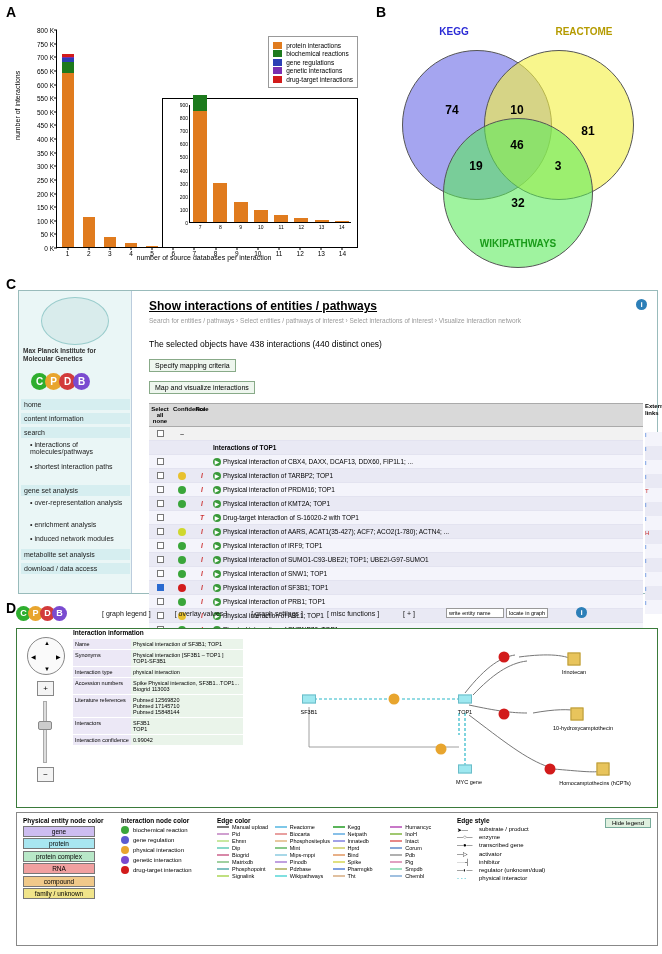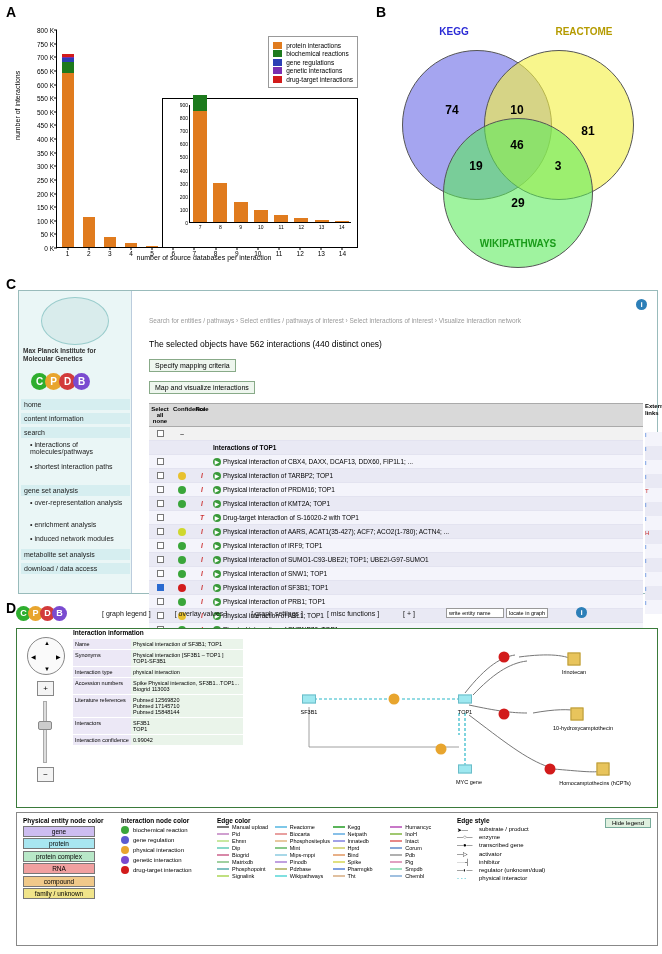--- a/index.html
+++ b/index.html
@@ -252,21 +252,21 @@
     <div class="circ" style="left:10px;  top:24px;  background:rgba(110,110,230,0.62);"></div>
     <div class="circ" style="left:92px;  top:24px;  background:rgba(244,240,70,0.62);"></div>
     <div class="circ" style="left:51px;  top:92px;  background:rgba(90,235,90,0.58);"></div>
 
     <div class="vttl" style="left:62px; top:0px; color:#2b2bd6;">KEGG</div>
     <div class="vttl" style="left:192px; top:0px; color:#b59b00;">REACTOME</div>
     <div class="vttl" style="left:126px; top:212px; color:#1a9b1a;">WIKIPATHWAYS</div>
 
     <div class="vnum" style="left:60px;  top:84px;">74</div>
     <div class="vnum" style="left:196px; top:84px;margin-top:21px;">81</div>
-    <div class="vnum" style="left:126px; top:177px;">29</div>
+    <div class="vnum" style="left:126px; top:177px;">32</div>
     <div class="vnum" style="left:125px; top:84px;">10</div>
     <div class="vnum" style="left:84px;  top:140px;">19</div>
     <div class="vnum" style="left:166px; top:140px;">3</div>
     <div class="vnum" style="left:125px; top:119px;">46</div>
   </div>
 </div>
 
 <div id="panelC">
   <div class="lbl panel-letter">C</div>
   <div class="cbox">
@@ -284,23 +284,24 @@
           <div class="navitem navhdr" style="top: 194px;">gene set analysis</div>
           <div class="navitem navsub" style="top: 208px;">• over-representation analysis</div>
           <div class="navitem navsub" style="top: 230px;">• enrichment analysis</div>
           <div class="navitem navsub" style="top: 244px;">• induced network modules</div>
           <div class="navitem navhdr" style="top: 258px;">metabolite set analysis</div>
           <div class="navitem navhdr" style="top: 272px;">download / data access</div>
         </div>
     </div>
 
     <div class="cmain">
+      <div class="ctitle">Show interactions of entities / pathways</div>
       <div class="cbread">Search for entities / pathways  ›  Select entities / pathways of interest  ›  Select interactions of interest  ›  Visualize interaction network</div>
       <div class="infoi" style="right:10px; top:8px;">i</div>
-      <div class="cinfo">The selected objects have 562 interactions (440 distinct ones)</div>
+      <div class="cinfo">The selected objects have 438 interactions (440 distinct ones)</div>
       <div class="cbtn" style="left:16px; top:68px;">Specify mapping criteria</div>
       <div class="cbtn" style="left:16px; top:90px;">Map and visualize interactions</div>
 
       <div class="ctable">
         <div class="chead">
           <div class="c0">Select all none</div>
           <div class="c1">Confidence</div>
           <div class="c2">Role</div>
           <div class="c3"></div>
         </div>

